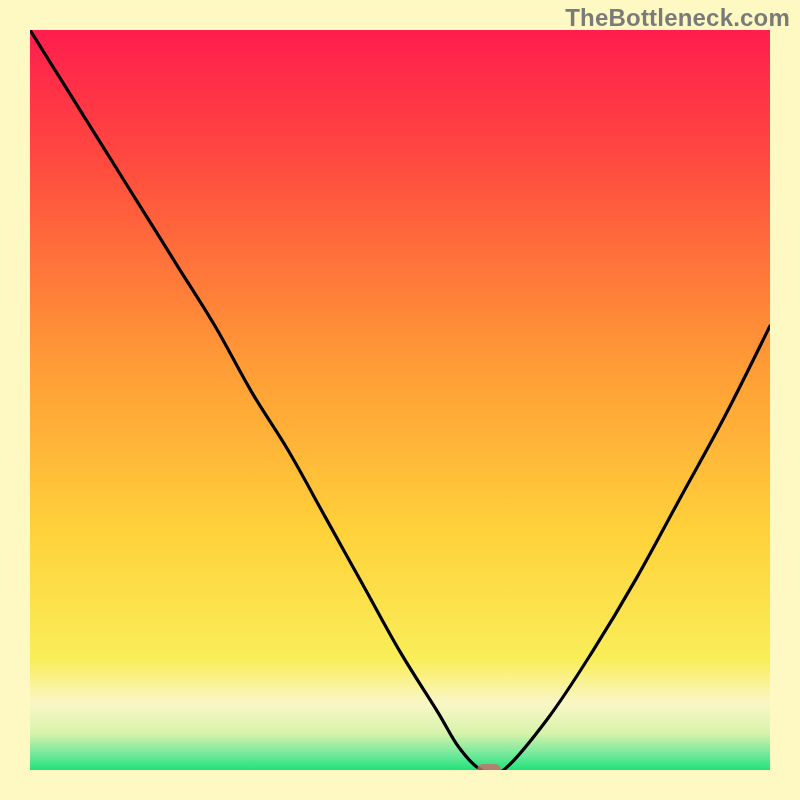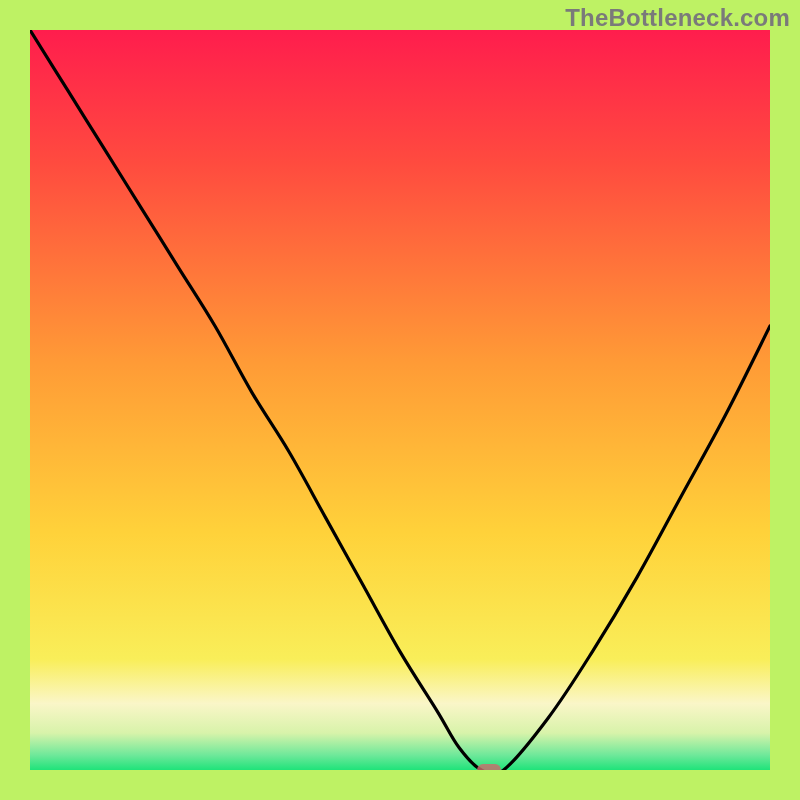--- a/index.html
+++ b/index.html
@@ -7,21 +7,21 @@
     padding: 0;
     width: 800px;
     height: 800px;
     background: #000;
     overflow: hidden;
   }
   .frame {
     position: relative;
     width: 800px;
     height: 800px;
-    background: #bef264;
+    background: #fef9c3;
   }
   .watermark {
     position: absolute;
     top: 4px;
     right: 10px;
     font-family: Arial, Helvetica, sans-serif;
     font-size: 24px;
     font-weight: bold;
     color: #7a7a7a;
     letter-spacing: 0.2px;

